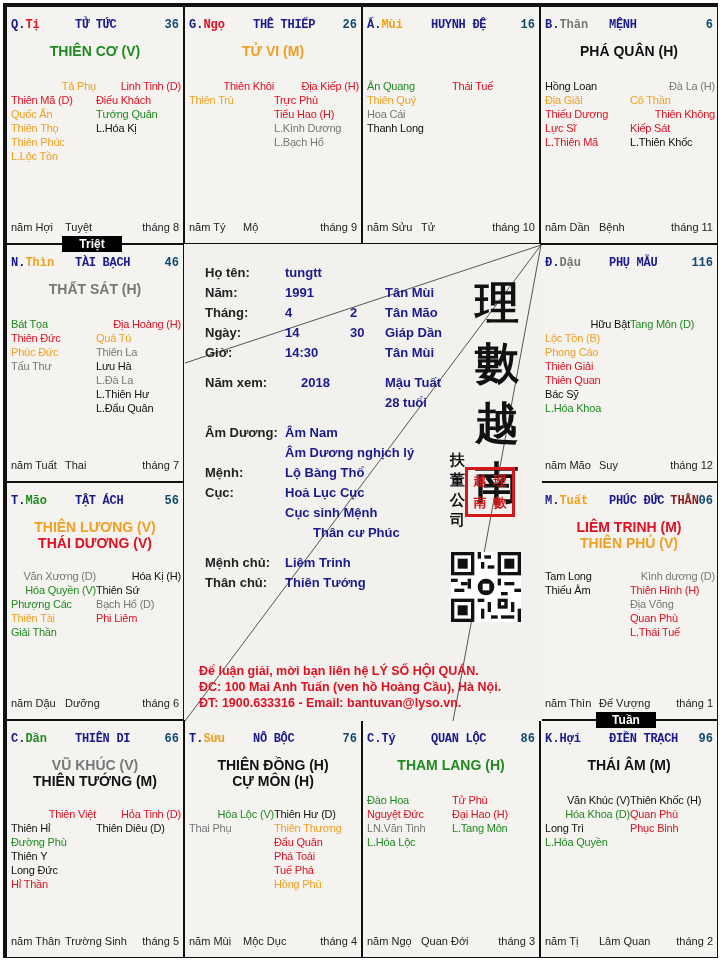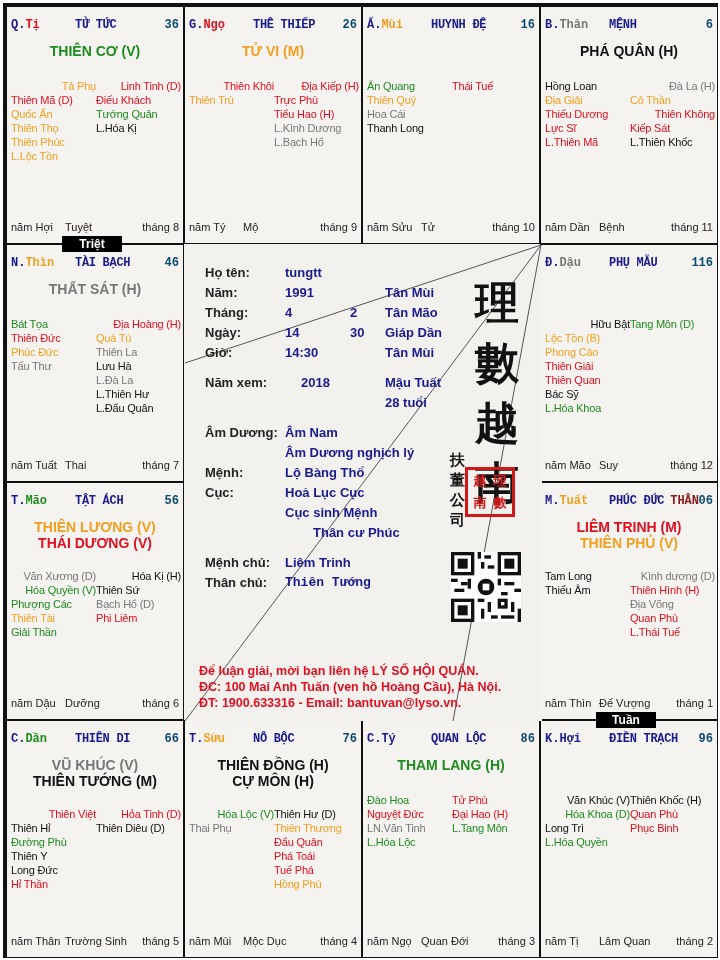--- a/index.html
+++ b/index.html
@@ -374,20 +374,23 @@
         <span class="f-c">Quan Đới</span>
         <span class="f-r">tháng 3</span>
       </div>
     </div>
   <div class="palace" id="p-hoi" style="left:534px;top:714px;">
       <div class="p-head">
         <span class="p-can"><span>K.</span><span class="p-chi" style="color:#1a1a8c">Hợi</span></span>
         <span class="p-name">ĐIỀN TRẠCH</span>
         <span class="p-num">96</span>
       </div>
+      <div class="p-major">
+        <div style="color:#111111">THÁI ÂM (M)</div>
+      </div>
       <div class="p-stars" style="top:72px">
         <div class="col">
           <div class="b" style="color:#111111">Văn Khúc (V)</div>
           <div class="b" style="color:#1f8a1f">Hóa Khoa (D)</div>
           <div class="" style="color:#111111">Long Trì</div>
           <div class="" style="color:#1f8a1f">L.Hóa Quyền</div>
         </div>
         <div class="col">
           <div class="" style="color:#111111">Thiên Khốc (H)</div>
           <div class="" style="color:#e01020">Quan Phù</div>
@@ -462,21 +465,21 @@
     </div>
     <div class="info-row" style="top:280px;">
       <span class="val" style="left:84px;margin-left:24px;">Thân cư Phúc</span>
     </div>
     <div class="info-row" style="top:310px;">
       <span class="lbl">Mệnh chủ:</span>
       <span class="val" style="left:80px;">Liêm Trinh</span>
     </div>
     <div class="info-row" style="top:330px;">
       <span class="lbl">Thân chủ:</span>
-      <span class="val" style="left:80px;font-family:Liberation Mono, monospace;">Thiên Tướng</span>
+      <span class="val" style="left:80px;">Thiên Tướng</span>
     </div>
 
     <div class="calli">
       <div>理</div>
       <div>數</div>
       <div>越</div>
       <div>南</div>
     </div>
     <div class="small-calli">
       <div>扶</div>

